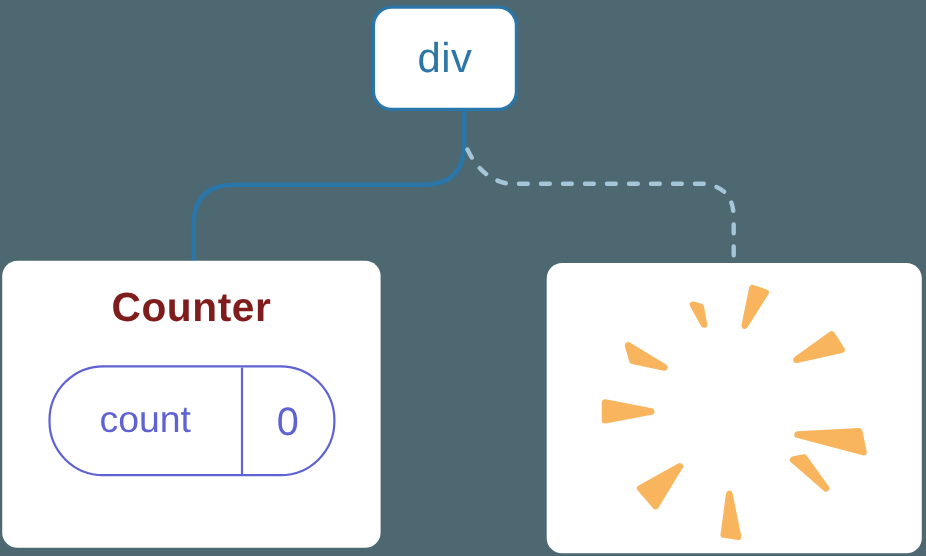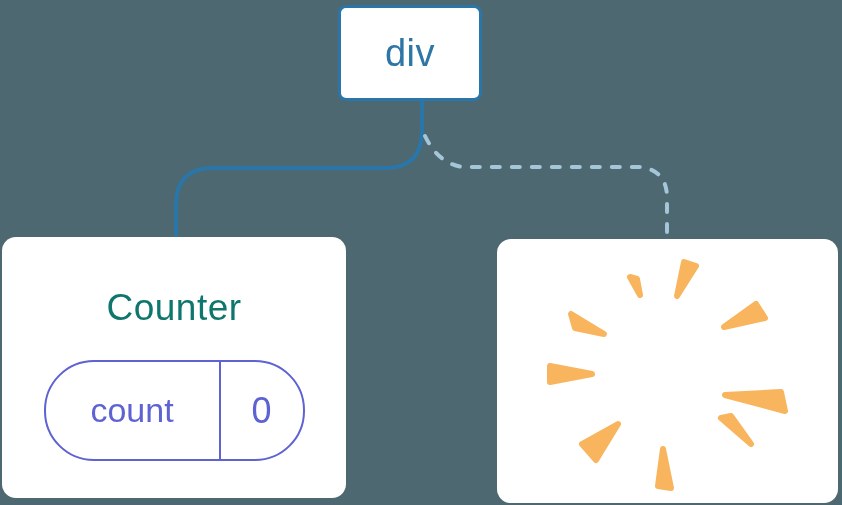--- a/index.html
+++ b/index.html
@@ -36,48 +36,48 @@
   }
   .node-card {
     position: absolute;
     background: #ffffff;
     border-radius: 14px;
     box-sizing: border-box;
   }
   .node-root {
     left: 338px;
     top: 5px;
-    width: 144px;
+    width: 133px;
     height: 96px;
     border: 3px solid #2b76a8;
-    border-radius: 8px;
+    border-radius: 18px;
     display: flex;
     align-items: center;
     justify-content: center;
   }
   .node-root-label {
     color: #2d76a5;
     font-size: 38px;
     font-weight: 500;
     letter-spacing: 0.5px;
   }
   .node-counter {
     left: 2px;
     top: 237px;
     width: 344px;
     height: 261px;
     display: flex;
     flex-direction: column;
     align-items: center;
   }
   .counter-title {
-    margin-top: 52px;
-    color: #0f766e;
+    margin-top: 24px;
+    color: #7f1d1d;
     font-size: 37px;
-    font-weight: 400;
+    font-weight: 700;
     letter-spacing: 0.5px;
     line-height: 1;
   }
   .state-pill {
     margin-top: 34px;
     width: 261px;
     height: 101px;
     box-sizing: border-box;
     border: 2px solid #5e62d2;
     border-radius: 50px;

